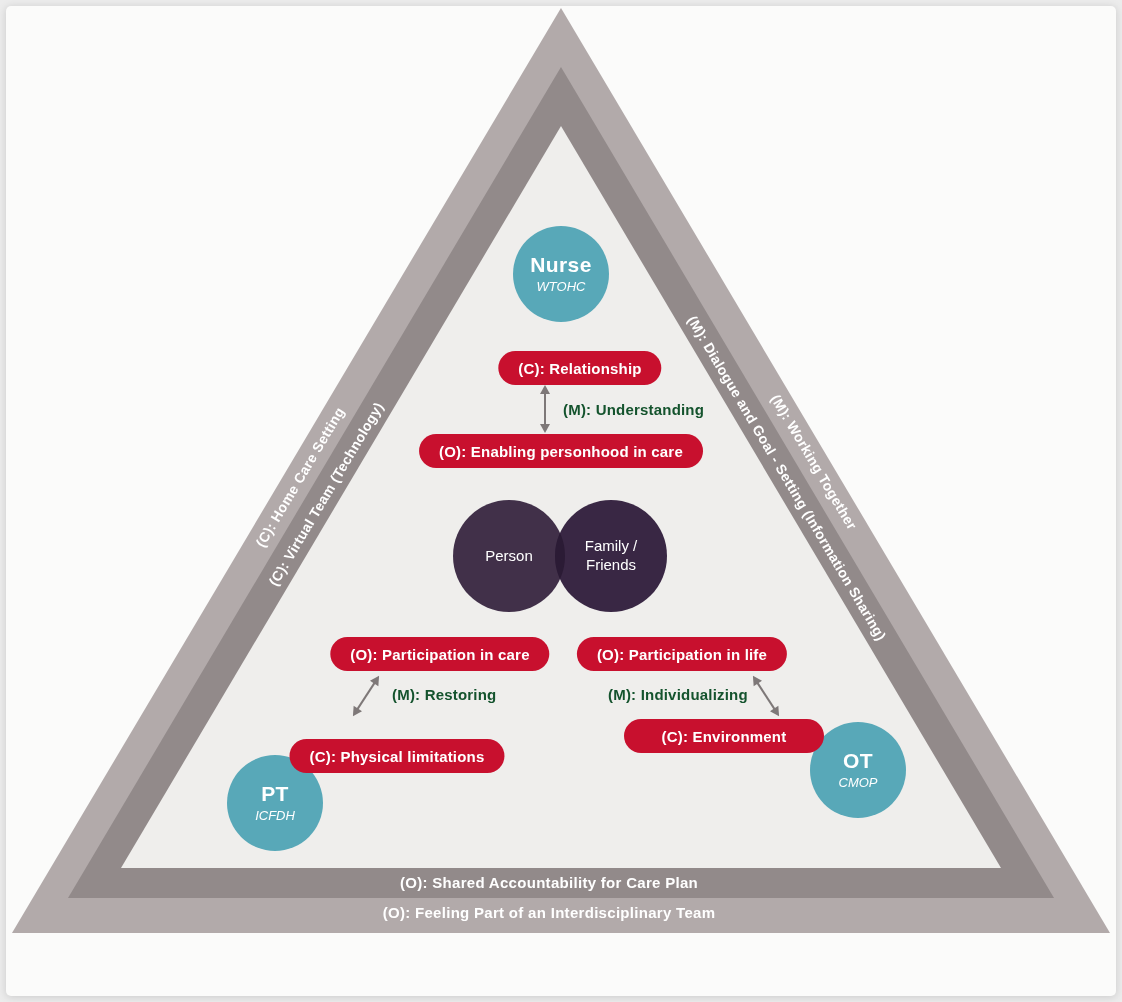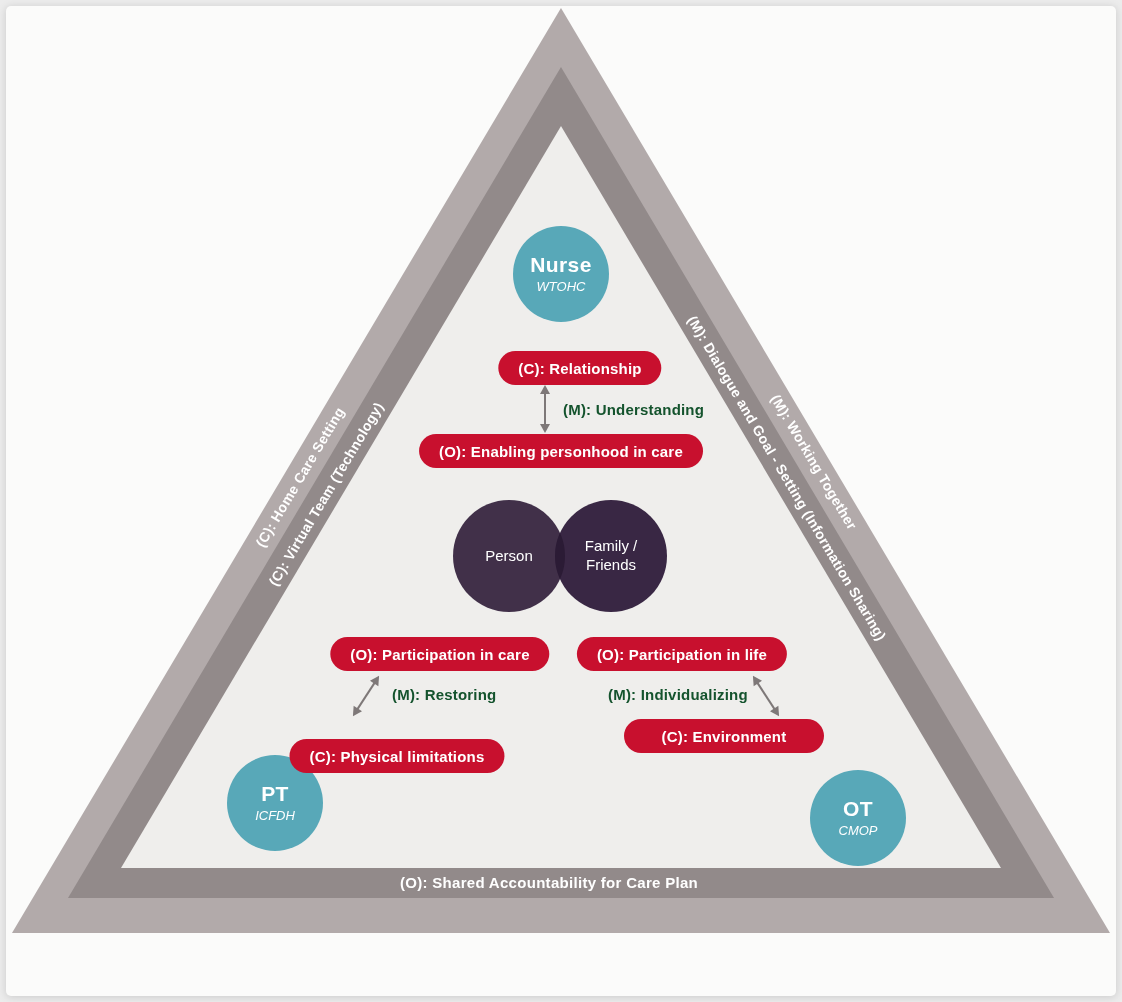--- a/index.html
+++ b/index.html
@@ -48,21 +48,21 @@
   .node {
     position:absolute; width:96px; height:96px; border-radius:50%;
     background:#58a8b8; color:#fff;
     display:flex; flex-direction:column; align-items:center; justify-content:center;
     text-align:center;
   }
   .node .t { font-weight:bold; font-size:21px; letter-spacing:.4px; line-height:1.05; }
   .node .s { font-style:italic; font-size:13px; margin-top:3px; }
   #node-nurse { left:513px; top:226px; }
   #node-pt    { left:227px; top:755px; }
-  #node-ot    { left:810px; top:770px; }
+  #node-ot    { left:810px; top:722px; }
 
   
   .venn { position:absolute; left:453px; top:500px; width:214px; height:112px; }
   .vc { position:absolute; top:0; width:112px; height:112px; border-radius:50%; }
   .vc-left  { left:0;     background:#413049; }
   .vc-right { left:102px; background:#392744; }
   .lens-clip { position:absolute; left:0; top:0; width:112px; height:112px;
                clip-path:circle(56px at 56px 56px); }
   .lens { position:absolute; left:102px; top:0; width:112px; height:112px;
           border-radius:50%; background:#2b1b35; }
@@ -115,20 +115,21 @@
   <div class="tri tri-outer"></div>
   <div class="tri tri-mid"></div>
   <div class="tri tri-inner"></div>
 
   <div class="edge edge-l" id="edge-left-outer">(C): Home Care Setting</div>
   <div class="edge edge-l" id="edge-left-inner">(C): Virtual Team (Technology)</div>
   <div class="edge edge-r" id="edge-right-inner">(M): Dialogue and Goal - Setting (Information Sharing)</div>
   <div class="edge edge-r" id="edge-right-outer">(M): Working Together</div>
 
   <div class="bottom-text" id="bottom-inner">(O): Shared Accountability for Care Plan</div>
+  <div class="bottom-text" id="bottom-outer">(O): Feeling Part of an Interdisciplinary Team</div>
 
   <div class="node" id="node-nurse">
     <div class="t">Nurse</div>
     <div class="s">WTOHC</div>
   </div>
   <div class="node" id="node-pt">
     <div class="t">PT</div>
     <div class="s">ICFDH</div>
   </div>
   <div class="node" id="node-ot">

